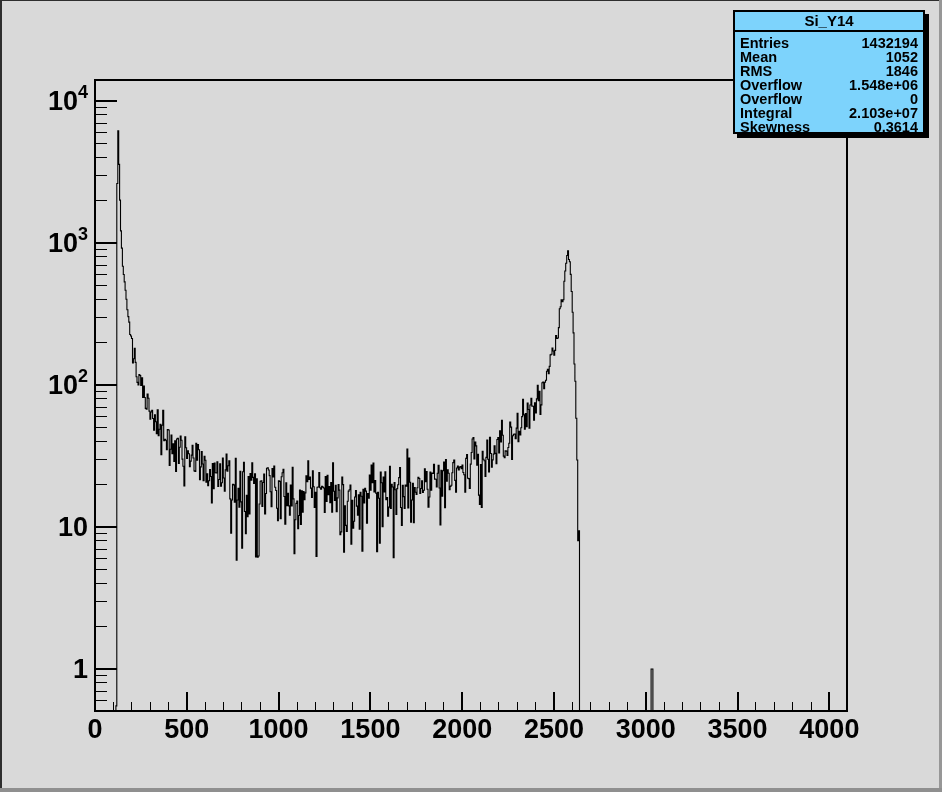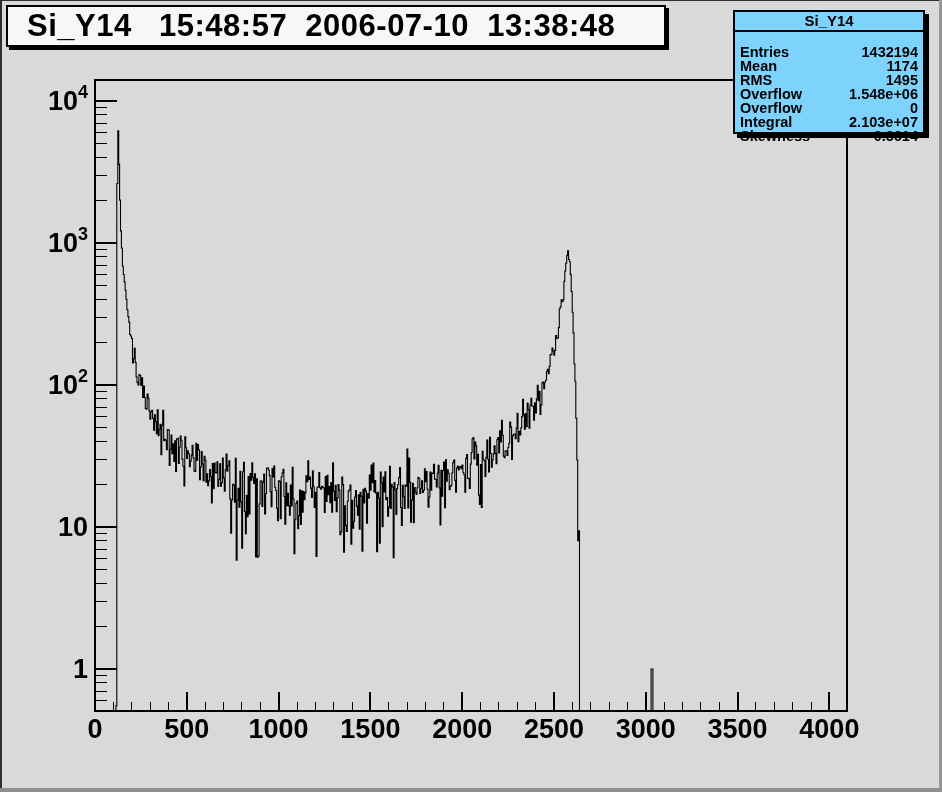--- a/index.html
+++ b/index.html
@@ -30,23 +30,23 @@
     position:absolute;left:733px;top:10px;width:192px;height:124px;
     background:#7dd3fc;border:2px solid #000;box-sizing:border-box;
     box-shadow:4px 4px 0 0 #000;
     color:#000;font-weight:bold;
   }
   .stats-title{
     height:18px;border-bottom:2px solid #000;
     text-align:center;font-size:15px;line-height:17px;
   }
   .stats-rows{
-    display:flex;flex-direction:column;justify-content:center;
+    display:flex;flex-direction:column;justify-content:flex-start;
     height:calc(100% - 20px);
-    padding:12px 5px;
+    padding:4px 5px;
   }
   .srow{display:flex;justify-content:space-between;font-size:14.5px;line-height:14px;}
 </style>
 </head>
 <body>
 
 <div class="canvas">
 
   <svg class="plot" id="plot-svg" width="942" height="792">
       <rect x="95" y="80" width="752" height="631" fill="none" stroke="#000000" stroke-width="2" shape-rendering="crispEdges"></rect>
@@ -64,38 +64,35 @@
       <text x="737.578125" y="738" text-anchor="middle" font-size="27" font-weight="bold" fill="#000">3500</text>
       <text x="829.375" y="738" text-anchor="middle" font-size="27" font-weight="bold" fill="#000">4000</text>
       <text x="88" y="678" text-anchor="end" font-size="27" font-weight="bold" fill="#000">1</text>
       <text x="88" y="536" text-anchor="end" font-size="27" font-weight="bold" fill="#000">10</text>
       <text x="88" y="394" text-anchor="end" font-size="27" font-weight="bold" fill="#000">10<tspan font-size="18" dy="-12">2</tspan></text>
       <text x="88" y="252" text-anchor="end" font-size="27" font-weight="bold" fill="#000">10<tspan font-size="18" dy="-12">3</tspan></text>
       <text x="88" y="110" text-anchor="end" font-size="27" font-weight="bold" fill="#000">10<tspan font-size="18" dy="-12">4</tspan></text>
       <path d="M95,711H115.9H115.9V705.9H116.8V183.5H117.8V130.7H118.7V164.4H119.6V200.1H120.5V230.9H121.4V248.1H122.4V266.2H123.3V274.5H124.2V281.9H125.1V290.2H126.0V299.2H126.9V309.8H127.9V316.6H128.8V322.1H129.7V334.5H130.6V336.0H131.5V338.5H132.5V362.9H133.4V358.7H134.3V348.2H135.2V362.4H136.1V376.8H137.0V382.4H138.0V384.9H138.9V374.6H139.8V375.5H140.7V385.5H141.6V377.7H142.6V397.5H143.5V386.0H144.4V397.5H145.3V408.4H146.2V409.2H147.1V394.1H148.1V398.3H149.0V411.1H149.9V419.3H150.8V412.0H151.7V410.2H152.6V418.5H153.6V430.2H154.5V414.9H155.4V421.8H156.3V433.6H157.2V409.8H158.2V435.8H159.1V429.3H160.0V424.2H160.9V454.8H161.8V425.2H162.7V410.2H163.7V440.8H164.6V439.4H165.5V440.3H166.4V449.8H167.3V429.6H168.3V430.0H169.2V465.4H170.1V449.3H171.0V435.1H171.9V453.7H172.8V443.7H173.8V461.5H174.7V440.7H175.6V471.5H176.5V439.0H177.4V438.3H178.4V463.5H179.3V447.3H180.2V436.1H181.1V440.3H182.0V459.1H182.9V466.3H183.9V485.9H184.8V436.7H185.7V447.7H186.6V458.5H187.5V450.7H188.4V453.7H189.4V466.7H190.3V461.1H191.2V455.1H192.1V445.4H193.0V458.0H194.0V470.9H194.9V471.4H195.8V443.3H196.7V460.1H197.6V444.6H198.5V449.7H199.5V479.6H200.4V466.9H201.3V451.6H202.2V464.0H203.1V480.6H204.1V456.3H205.0V460.3H205.9V482.3H206.8V473.8H207.7V485.6H208.6V480.7H209.6V469.5H210.5V476.5H211.4V503.0H212.3V463.5H213.2V488.8H214.2V463.0H215.1V472.7H216.0V472.9H216.9V461.7H217.8V486.4H218.7V479.5H219.7V463.7H220.6V486.2H221.5V482.7H222.4V458.1H223.3V478.0H224.3V491.2H225.2V469.9H226.1V454.0H227.0V471.1H227.9V465.7H228.8V460.8H229.8V498.9H230.7V533.1H231.6V500.0H232.5V484.3H233.4V484.9H234.3V502.1H235.3V458.3H236.2V560.2H237.1V500.0H238.0V488.2H238.9V507.2H239.9V471.2H240.8V501.9H241.7V548.2H242.6V471.7H243.5V462.4H244.4V511.5H245.4V533.7H246.3V495.2H247.2V516.6H248.1V476.6H249.0V513.9H250.0V473.5H250.9V480.1H251.8V462.7H252.7V477.4H253.6V483.5H254.5V473.7H255.5V557.0H256.4V478.9H257.3V557.2H258.2V556.0H259.1V504.0H260.1V481.3H261.0V480.8H261.9V506.4H262.8V482.5H263.7V474.1H264.6V513.9H265.6V493.5H266.5V468.3H267.4V467.8H268.3V470.0H269.2V475.6H270.1V491.8H271.1V506.7H272.0V468.6H272.9V477.0H273.8V466.1H274.7V487.2H275.7V490.5H276.6V508.2H277.5V520.7H278.4V480.9H279.3V481.4H280.2V518.6H281.2V476.8H282.1V472.7H283.0V469.4H283.9V496.5H284.8V524.1H285.8V482.9H286.7V505.6H287.6V493.3H288.5V505.9H289.4V515.3H290.3V485.1H291.3V506.0H292.2V467.2H293.1V498.9H294.0V553.7H294.9V519.8H295.9V503.4H296.8V501.1H297.7V528.7H298.6V515.5H299.5V490.0H300.4V524.5H301.4V490.9H302.3V512.3H303.2V491.6H304.1V499.8H305.0V492.9H305.9V475.8H306.9V481.6H307.8V460.9H308.7V479.5H309.6V477.0H310.5V488.1H311.5V497.4H312.4V470.8H313.3V486.7H314.2V507.5H315.1V492.3H316.0V556.5H317.0V487.2H317.9V487.0H318.8V472.6H319.7V487.8H320.6V489.3H321.6V486.3H322.5V487.1H323.4V488.0H324.3V512.4H325.2V476.5H326.1V501.5H327.1V475.4H328.0V494.7H328.9V486.6H329.8V502.7H330.7V482.5H331.7V512.1H332.6V462.8H333.5V491.3H334.4V500.4H335.3V485.3H336.2V511.6H337.2V497.9H338.1V484.5H339.0V490.1H339.9V534.8H340.8V531.9H341.8V477.0H342.7V484.6H343.6V552.3H344.5V505.7H345.4V525.4H346.3V531.4H347.3V501.3H348.2V491.1H349.1V489.7H350.0V485.1H350.9V544.2H351.8V500.3H352.8V528.1H353.7V521.2H354.6V497.0H355.5V490.5H356.4V506.1H357.4V515.3H358.3V494.9H359.2V529.2H360.1V492.2H361.0V496.3H361.9V551.3H362.9V489.2H363.8V503.0H364.7V488.4H365.6V491.1H366.5V523.3H367.5V493.5H368.4V498.3H369.3V475.0H370.2V490.2H371.1V465.1H372.0V482.6H373.0V463.0H373.9V492.0H374.8V480.5H375.7V493.1H376.6V551.7H377.6V492.3H378.5V498.2H379.4V543.2H380.3V472.0H381.2V482.7H382.1V526.8H383.1V477.1H384.0V492.0H384.9V471.9H385.8V499.8H386.7V497.5H387.6V516.3H388.6V507.1H389.5V466.4H390.4V508.4H391.3V484.3H392.2V487.0H393.2V557.7H394.1V482.5H395.0V489.7H395.9V514.4H396.8V488.6H397.7V484.8H398.7V477.6H399.6V467.6H400.5V507.5H401.4V525.5H402.3V485.2H403.3V496.6H404.2V508.5H405.1V485.1H406.0V486.1H406.9V449.0H407.8V507.9H408.8V458.1H409.7V482.2H410.6V522.1H411.5V500.0H412.4V483.3H413.4V522.8H414.3V487.6H415.2V492.2H416.1V494.5H417.0V487.8H417.9V477.3H418.9V478.5H419.8V493.4H420.7V488.5H421.6V480.8H422.5V492.5H423.4V490.3H424.4V468.7H425.3V481.8H426.2V471.6H427.1V489.2H428.0V507.2H429.0V497.0H429.9V472.1H430.8V490.1H431.7V473.1H432.6V473.4H433.5V464.2H434.5V479.1H435.4V479.3H436.3V487.0H437.2V473.2H438.1V465.2H439.1V488.0H440.0V524.9H440.9V470.3H441.8V496.2H442.7V470.8H443.6V462.0H444.6V507.8H445.5V459.6H446.4V481.1H447.3V469.7H448.2V473.3H449.2V489.7H450.1V486.4H451.0V485.3H451.9V472.8H452.8V462.6H453.7V460.0H454.7V480.4H455.6V492.1H456.5V468.0H457.4V466.1H458.3V470.0H459.3V467.1H460.2V466.5H461.1V468.6H462.0V465.1H462.9V472.5H463.8V474.8H464.8V492.3H465.7V458.4H466.6V454.5H467.5V478.3H468.4V478.6H469.3V488.5H470.3V464.1H471.2V452.5H472.1V439.0H473.0V437.6H473.9V459.0H474.9V442.0H475.8V445.9H476.7V465.3H477.6V454.3H478.5V495.1H479.4V504.4H480.4V464.5H481.3V507.5H482.2V451.3H483.1V459.3H484.0V460.7H485.0V476.4H485.9V457.4H486.8V440.1H487.7V459.2H488.6V472.0H489.5V437.4H490.5V453.5H491.4V467.1H492.3V459.9H493.2V454.1H494.1V445.9H495.1V453.4H496.0V463.6H496.9V439.5H497.8V437.6H498.7V452.9H499.6V430.8H500.6V442.0H501.5V420.2H502.4V435.3H503.3V456.1H504.2V457.6H505.1V450.9H506.1V451.1H507.0V455.5H507.9V447.5H508.8V443.2H509.7V422.0H510.7V427.1H511.6V459.4H512.5V435.7H513.4V434.3H514.3V434.1H515.2V438.6H516.2V428.1H517.1V413.4H518.0V441.7H518.9V431.3H519.8V434.9H520.8V427.8H521.7V416.6H522.6V399.2H523.5V414.9H524.4V429.2H525.3V413.6H526.3V426.8H527.2V403.1H528.1V409.5H529.0V428.2H529.9V405.0H530.9V398.4H531.8V406.1H532.7V406.2H533.6V420.2H534.5V402.7H535.4V412.9H536.4V398.9H537.3V385.3H538.2V400.8H539.1V391.4H540.0V414.5H540.9V404.9H541.9V382.8H542.8V382.0H543.7V388.6H544.6V382.2H545.5V380.3H546.5V371.3H547.4V369.4H548.3V373.7H549.2V366.4H550.1V354.9H551.0V354.2H552.0V348.0H552.9V351.0H553.8V355.2H554.7V350.4H555.6V335.5H556.6V338.4H557.5V338.0H558.4V327.6H559.3V308.7H560.2V306.8H561.1V299.8H562.1V301.7H563.0V299.8H563.9V281.3H564.8V271.0H565.7V263.3H566.7V255.5H567.6V250.7H568.5V259.5H569.4V261.7H570.3V274.4H571.2V291.5H572.2V312.3H573.1V332.9H574.0V364.0H574.9V381.2H575.8V418.3H576.8V460.0H577.7V540.8H578.6V530.8H579.5V619.9V711H651.1V669.0H652.9V711H847" fill="none" stroke="#000000" stroke-width="1.1" stroke-linejoin="miter"></path>
     </svg>
 
-  <div class="title-box">
-    <span>Si_Y14   15:48:57  2006-07-10  13:38:48</span>
-  </div>
 
   <div class="stats-box">
     <div class="stats-title">Si_Y14</div>
     <div class="stats-rows" id="stats-rows">
         <div class="srow">
           <span>Entries</span>
           <span>1432194</span>
         </div>
         <div class="srow">
           <span>Mean</span>
-          <span>1174</span>
+          <span>1052</span>
         </div>
         <div class="srow">
           <span>RMS</span>
-          <span>1495</span>
+          <span>1846</span>
         </div>
         <div class="srow">
           <span>Overflow</span>
           <span>1.548e+06</span>
         </div>
         <div class="srow">
           <span>Overflow</span>
           <span>0</span>
         </div>
         <div class="srow">

